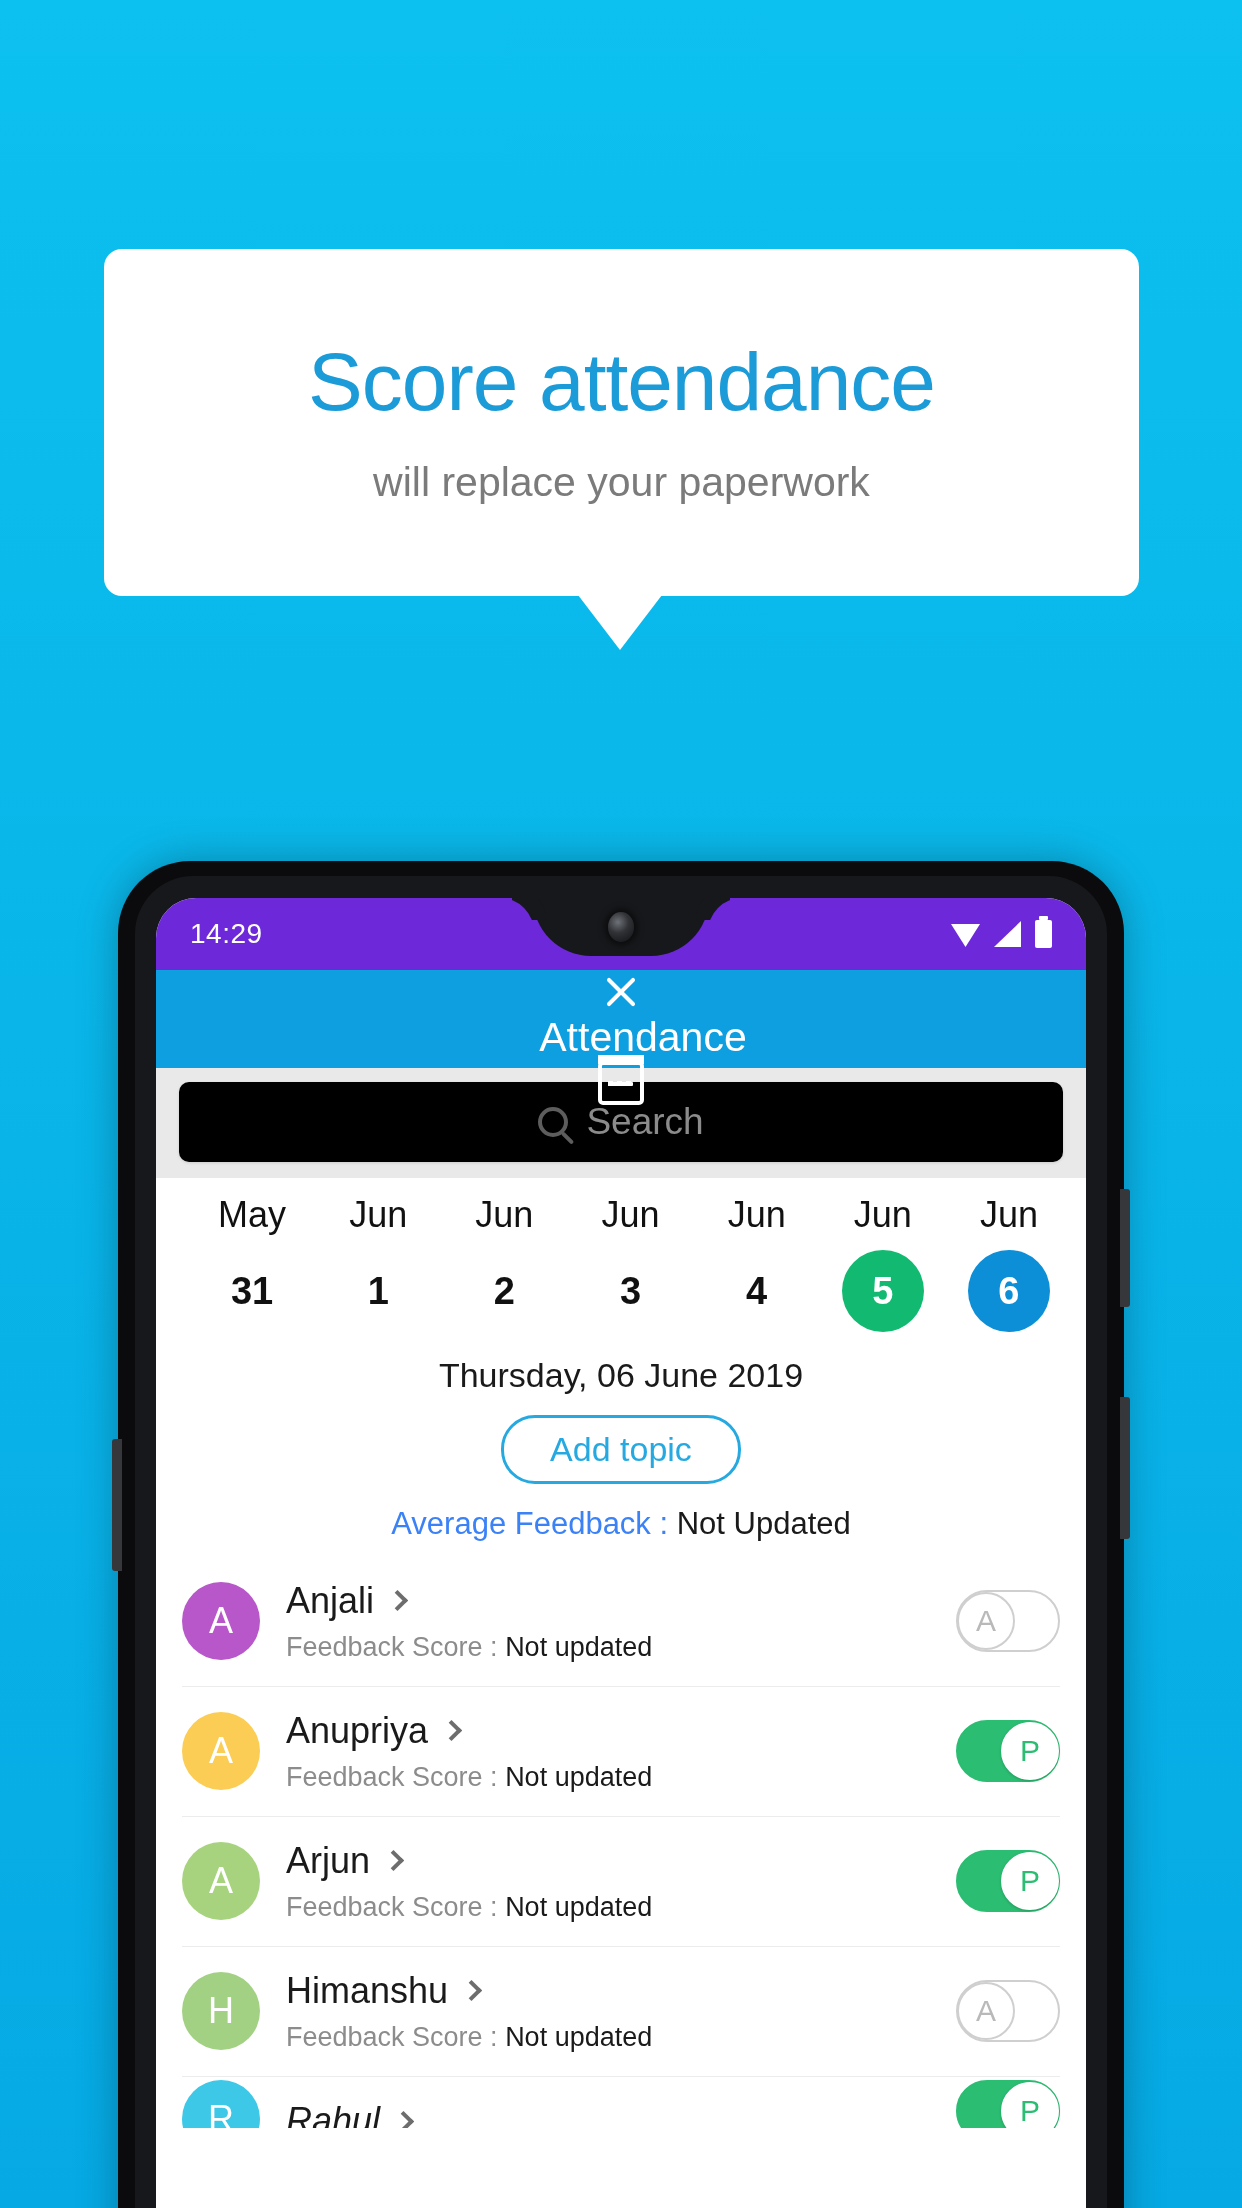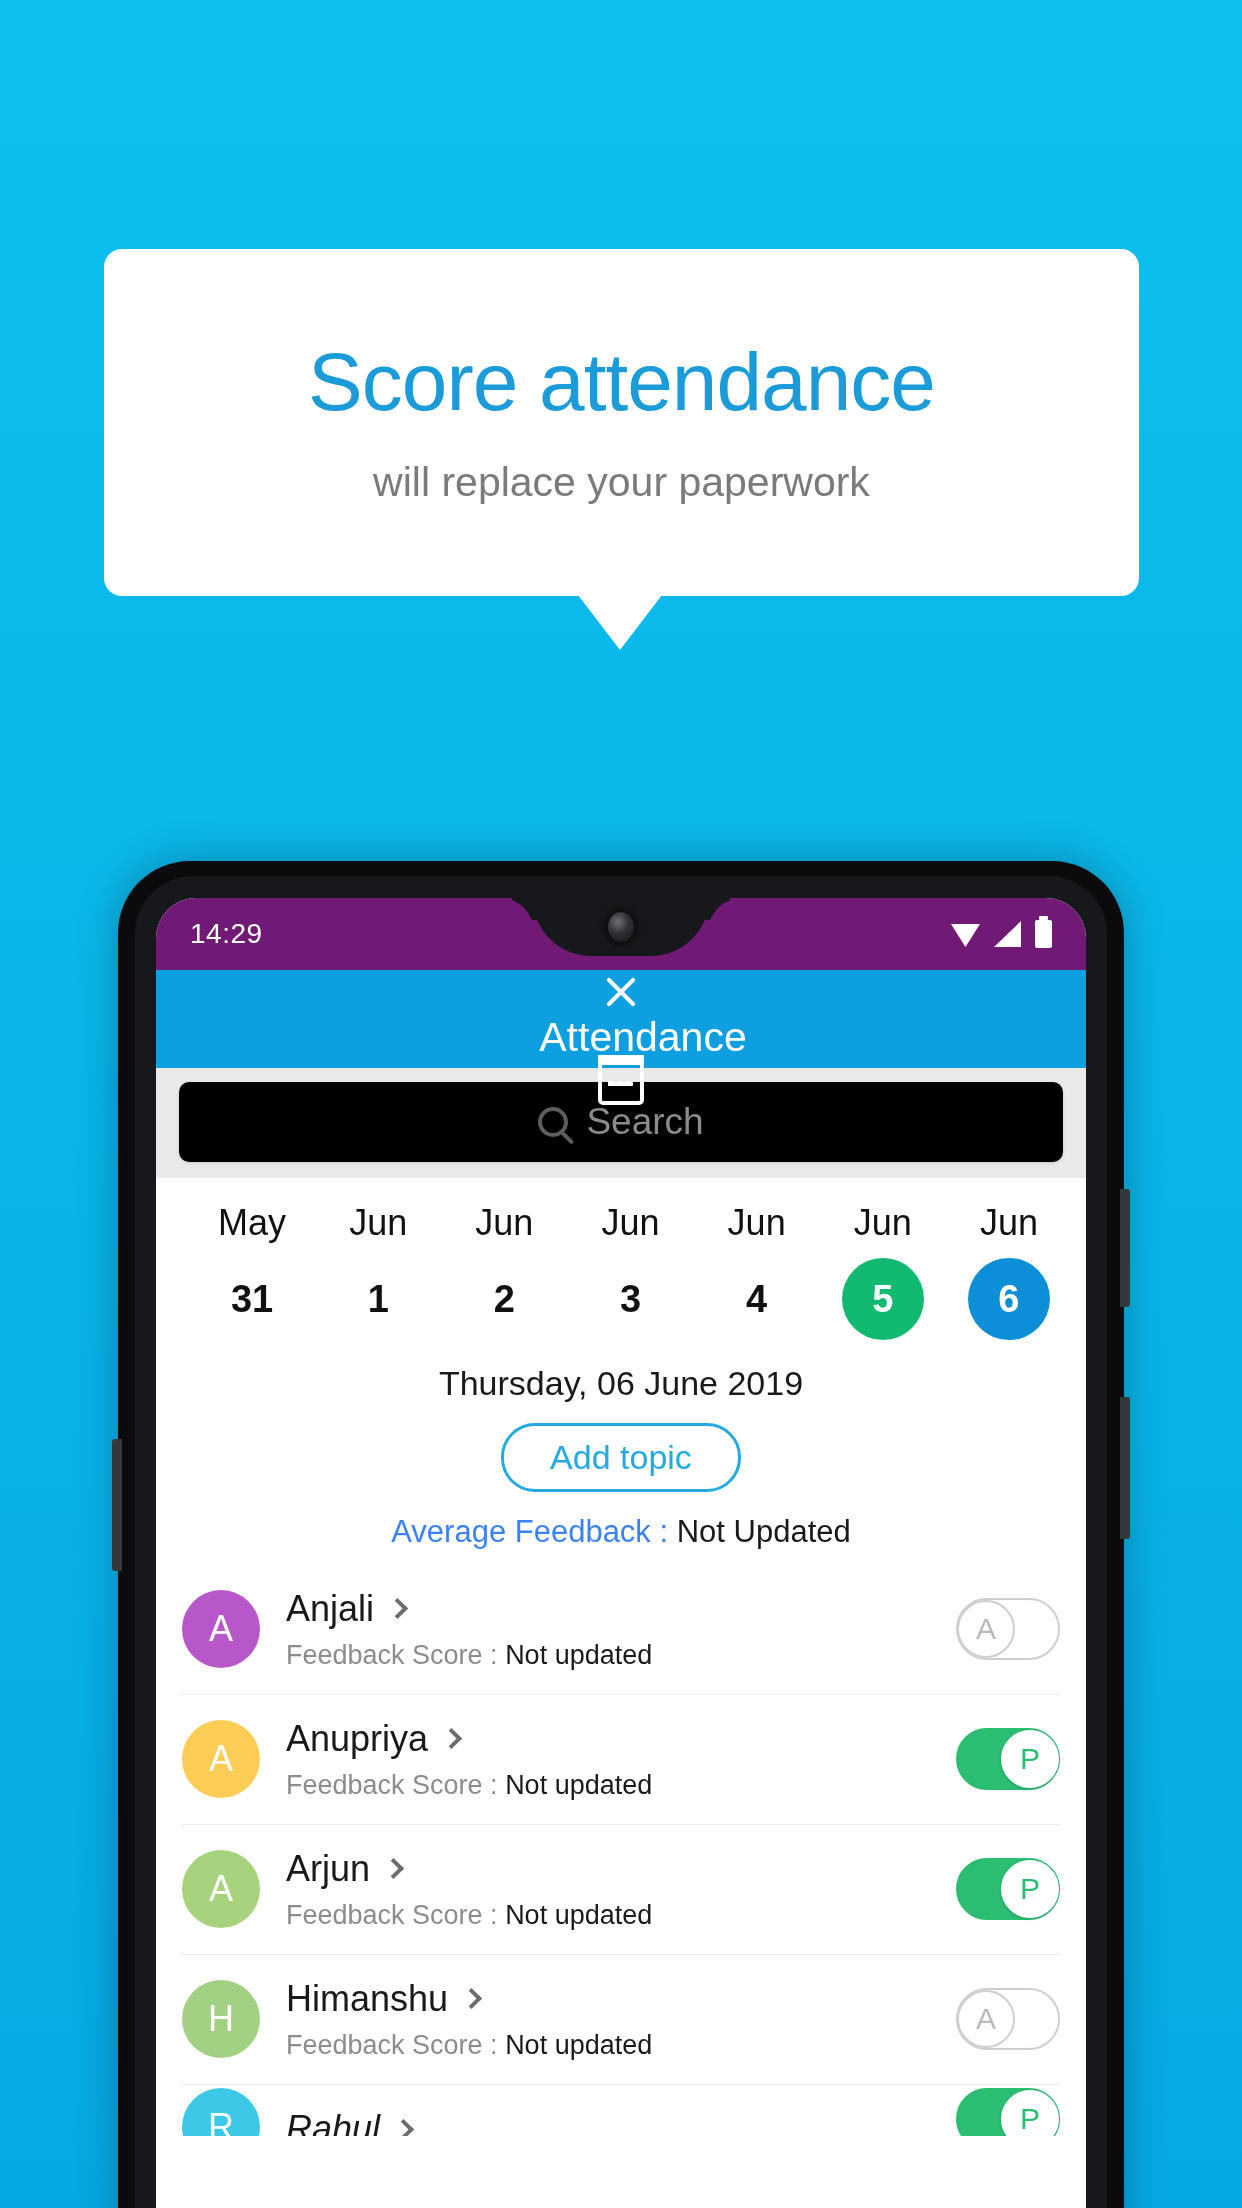--- a/index.html
+++ b/index.html
@@ -89,21 +89,21 @@
   .btn-right-2 {
     position: absolute; right: -6px; top: 536px;
     width: 10px; height: 142px;
     background: #36373a; border-radius: 0 3px 3px 0;
   }
 
   
   .statusbar {
     position: relative;
     height: 72px;
-    background: #701a75;
+    background: #6d28d9;
     display: flex;
     align-items: center;
     justify-content: space-between;
     padding: 0 34px;
   }
   .clock { color: #fff; font-size: 28px; letter-spacing: 0.5px; }
   .status-icons { display: flex; align-items: center; gap: 14px; }
   .ico-wifi {
     width: 29px; height: 26px;
     background: #fff;
@@ -247,22 +247,22 @@
     width: 15px; height: 4px;
     background: #5d5d5d;
     border-radius: 2px;
     transform: rotate(45deg);
   }
   .search-ph { color: #8b8b8b; font-size: 37px; }
 
   
   .datestrip {
     display: flex;
-    padding: 24px 14px 6px;
-    justify-content: center;
+    padding: 16px 14px 6px;
+    justify-content: flex-end;
     margin-left: 19px;
   }
   .date-cell {
     flex: 1 1 0;
     display: flex;
     flex-direction: column;
     align-items: center;
     cursor: pointer;
   }
   .date-mon { font-size: 36px; color: #111; font-weight: 400; }

